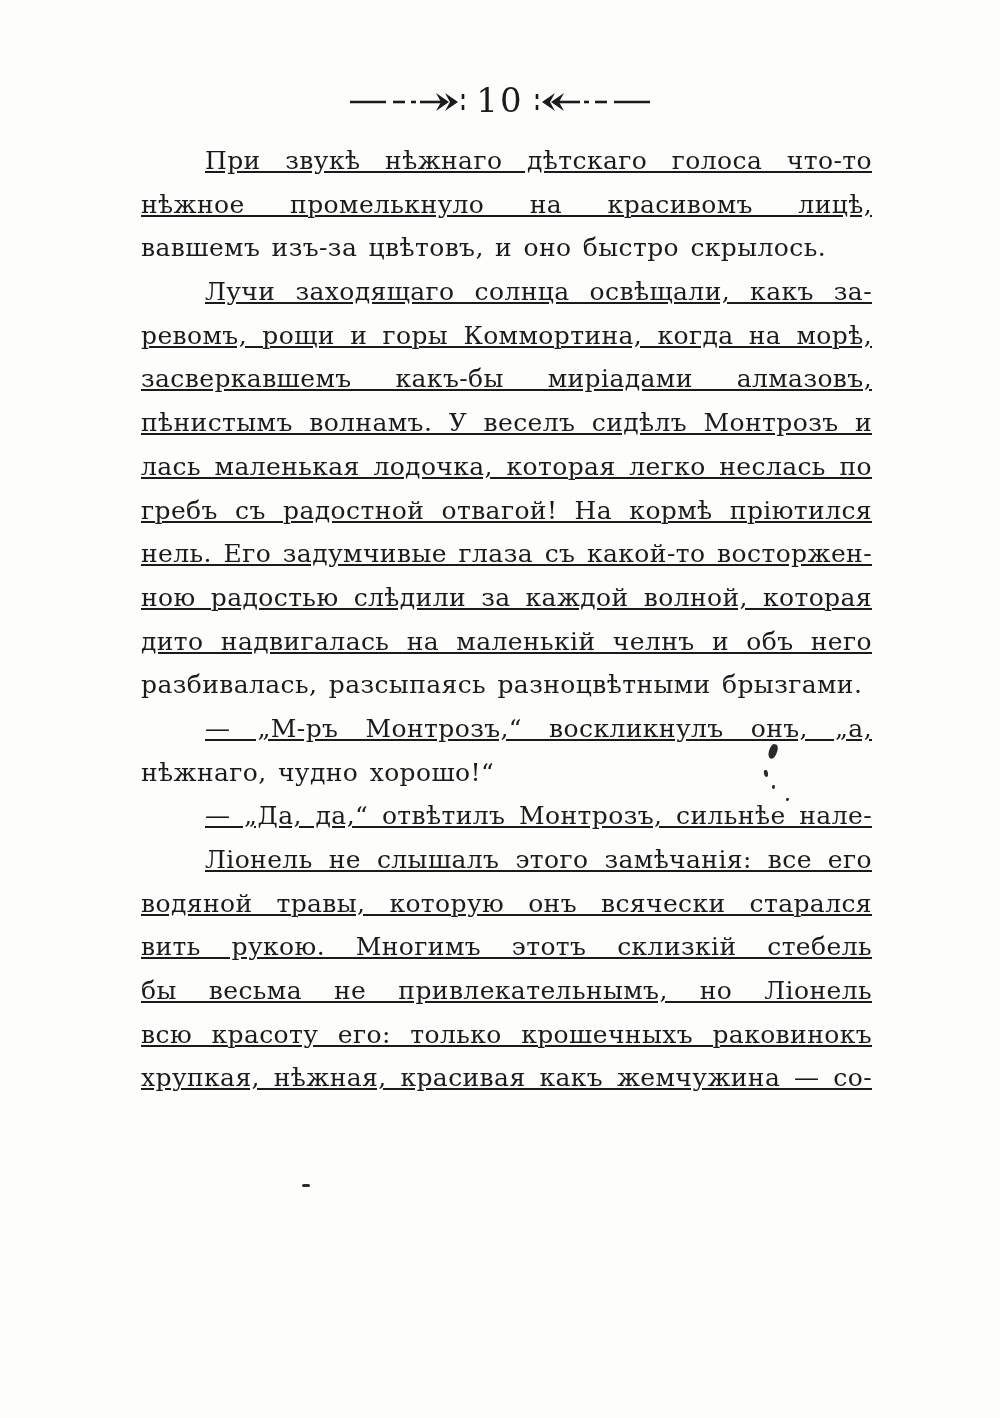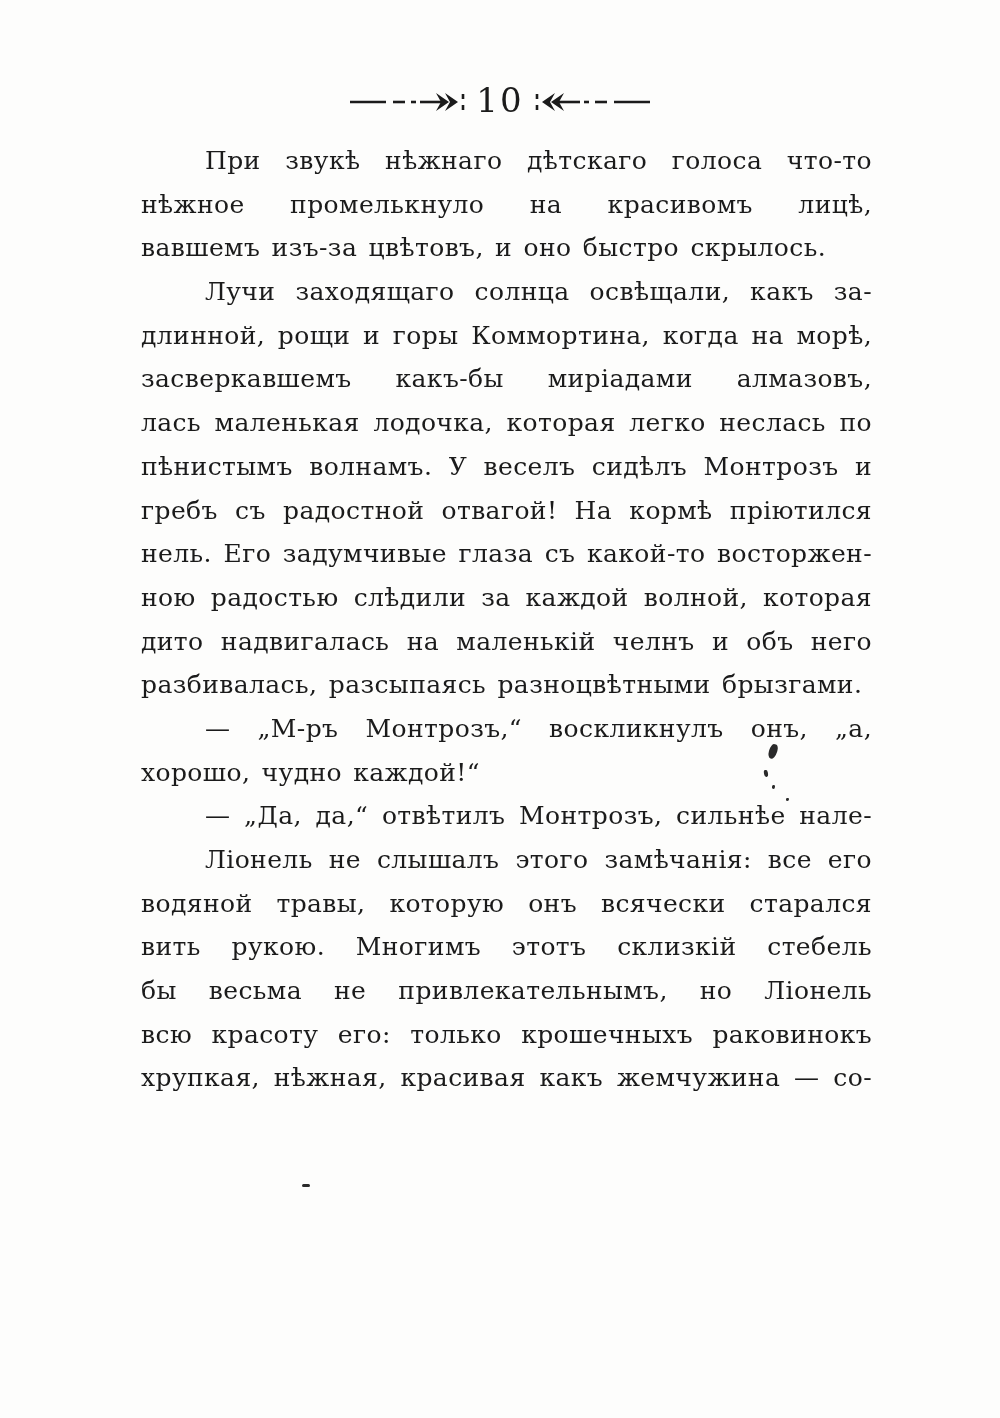--- a/index.html
+++ b/index.html
@@ -48,21 +48,21 @@
   }
   .ln {
     height: 43.7px;
     line-height: 43.7px;
     font-size: 25px;
     letter-spacing: 0.4px;
     word-spacing: 3px;
     white-space: normal;
     overflow: hidden;
   }
-  .ln.j { text-align: justify; }
+  .ln.j { text-align: justify; text-decoration: underline; }
   .ln.j::after { content: ""; display: inline-block; width: 100%; height: 0; }
   .ln.ind { text-indent: 64px; }
 
   
   .speck {
     position: absolute;
     background: #2a2a2a;
     border-radius: 50% 40% 60% 50%;
   }
   .speck.s1 { left: 769px; top: 744px; width: 8px;  height: 15px; transform: rotate(16deg); }
@@ -102,31 +102,31 @@
         <line x1="115" y1="16" x2="115" y2="21"></line>
       </g>
     </svg>
   </header>
 
   <main class="textblock">
     <div class="ln j ind">При звукѣ нѣжнаго дѣтскаго голоса что-то</div>
     <div class="ln j">нѣжное промелькнуло на красивомъ лицѣ, выгляды-</div>
     <div class="ln">вавшемъ изъ-за цвѣтовъ, и оно быстро скрылось.</div>
     <div class="ln j ind">Лучи заходящаго солнца освѣщали, какъ за-</div>
-    <div class="ln j">длинной, рощи и горы Коммортина, когда на морѣ,</div>
+    <div class="ln j">ревомъ, рощи и горы Коммортина, когда на морѣ,</div>
     <div class="ln j">засверкавшемъ какъ-бы миріадами алмазовъ, показа-</div>
+    <div class="ln j">пѣнистымъ волнамъ. У веселъ сидѣлъ Монтрозъ и</div>
     <div class="ln j">лась маленькая лодочка, которая легко неслась по</div>
-    <div class="ln j">пѣнистымъ волнамъ. У веселъ сидѣлъ Монтрозъ и</div>
     <div class="ln j">гребъ съ радостной отвагой! На кормѣ пріютился Ліо-</div>
     <div class="ln j">нель. Его задумчивые глаза съ какой-то восторжен-</div>
     <div class="ln j">ною радостью слѣдили за каждой волной, которая сер-</div>
     <div class="ln j">дито надвигалась на маленькій челнъ и объ него же</div>
     <div class="ln">разбивалась, разсыпаясь разноцвѣтными брызгами.</div>
     <div class="ln j ind">— „М-ръ Монтрозъ,“ воскликнулъ онъ, „а, вѣдь,</div>
-    <div class="ln">хорошо, чудно каждой!“</div>
+    <div class="ln">нѣжнаго, чудно хорошо!“</div>
     <div class="ln j ind">— „Да, да,“ отвѣтилъ Монтрозъ, сильнѣе нале-</div>
     <div class="ln j ind">Ліонель не слышалъ этого замѣчанія: все его вни-</div>
     <div class="ln j">водяной травы, которую онъ всячески старался уло-</div>
     <div class="ln j">вить рукою. Многимъ этотъ склизкій стебель показался</div>
     <div class="ln j">бы весьма не привлекательнымъ, но Ліонель понялъ</div>
     <div class="ln j">всю красоту его: только крошечныхъ раковинокъ пе-</div>
     <div class="ln j">хрупкая, нѣжная, красивая какъ жемчужина — со-</div>
   </main>
 
   <span class="speck s1"></span>

